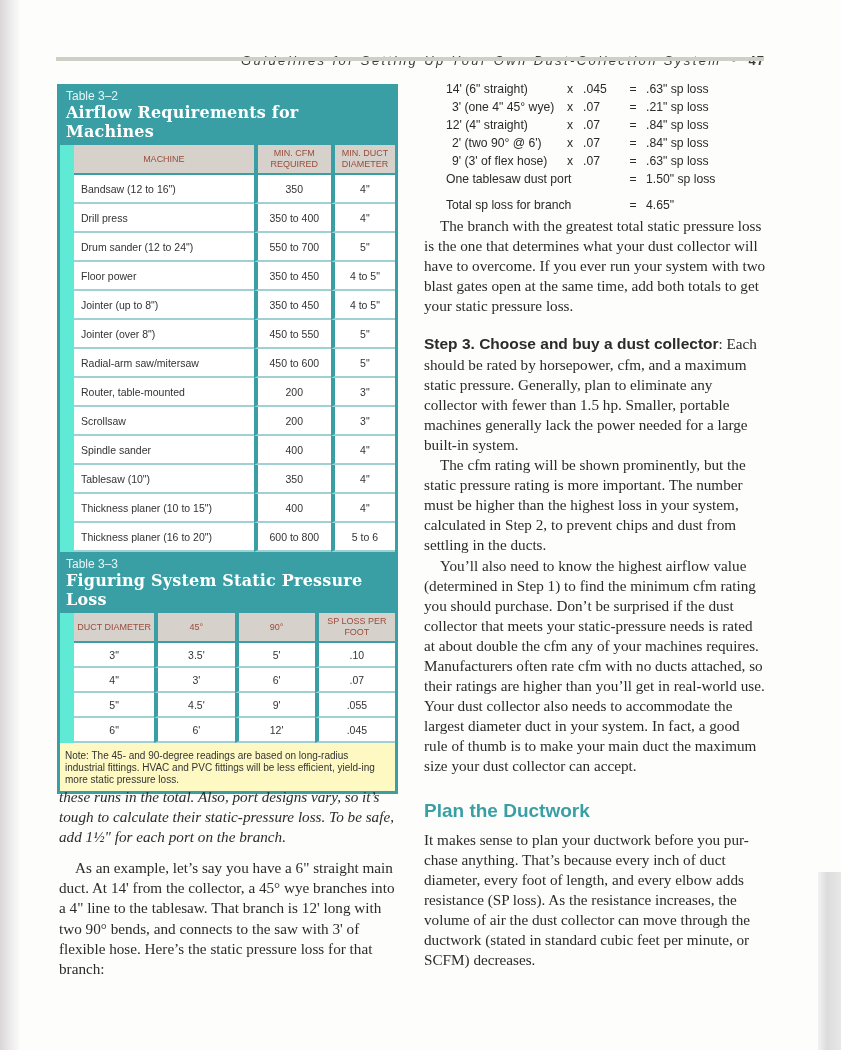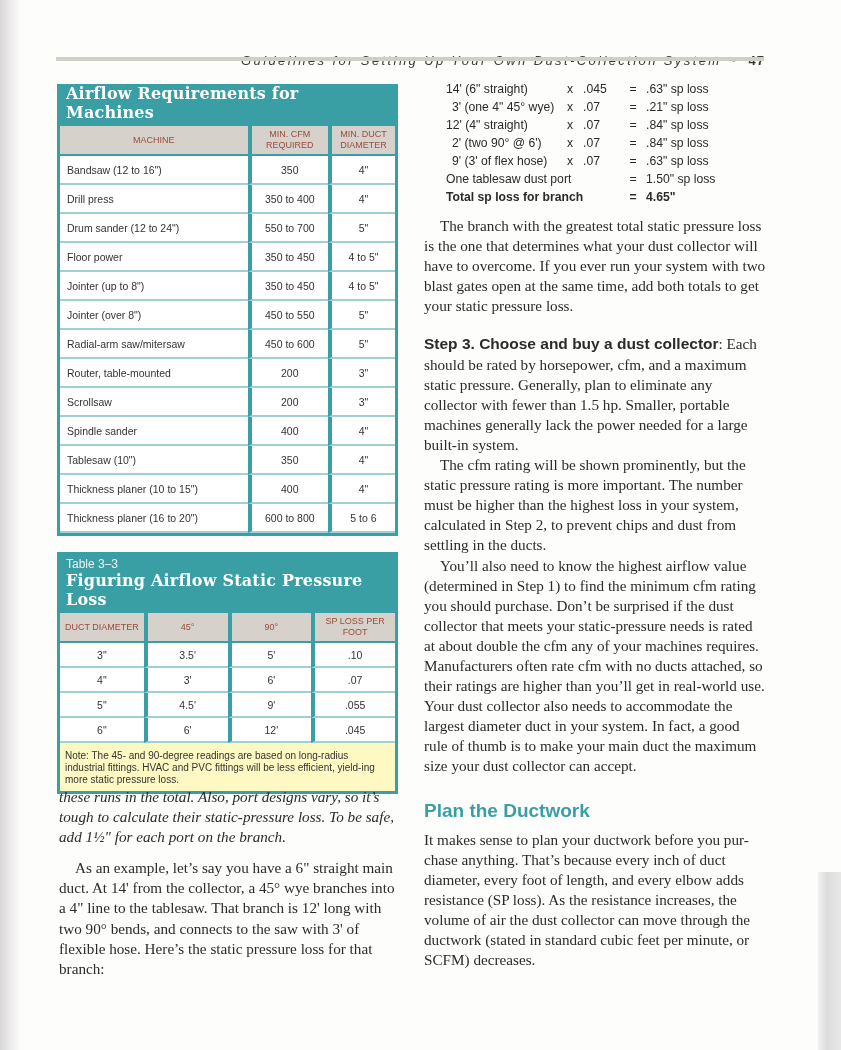--- a/index.html
+++ b/index.html
@@ -35,21 +35,21 @@
     box-sizing: border-box; width: 341px;
   }
   .tbl-label {
     font-family: "Liberation Sans", sans-serif; color: #e6f6f6; font-size: 12px;
     padding: 5px 6px 0 6px;
   }
   .tbl-title {
     font-family: "DejaVu Serif", serif; font-weight: bold; color: #ffffff;
     font-size: 16px; padding: 0 6px 4px 6px; letter-spacing: 0.2px;
   }
-  table.grid { border-collapse: separate; border-spacing: 0; width: 100%; background: #5eead4; }
+  table.grid { border-collapse: separate; border-spacing: 0; width: 100%; background: #5eead4; padding-left: 14px; }
   table.grid th {
     background: #d6d2cb; color: #9a4b3c; font-family: "Liberation Sans", sans-serif;
     font-weight: normal; font-size: 9px; line-height: 11px; text-align: center;
     padding: 3px 2px; border-bottom: 2px solid #3a9fa5;
   }
   table.grid td {
     background: #ffffff; font-family: "Liberation Sans", sans-serif;
     font-size: 10.5px; color: #333; border-bottom: 2px solid #9fd0d3;
   }
   table.grid th + th, table.grid td + td { border-left: 4px solid #3a9fa5; }
@@ -76,36 +76,37 @@
   
   .calc { position: absolute; left: 446px; top: 80px; font-family: "Liberation Sans", sans-serif; font-size: 12.2px; color: #2a2a2a; }
   .calc-row { display: flex; height: 18px; line-height: 18px; }
   .calc-row .item { width: 121px; }
   .calc-row .item.in { padding-left: 6px; width: 115px; }
   .calc-row .x { width: 16px; }
   .calc-row .f { width: 37px; }
   .calc-row .eq { width: 26px; text-align: center; }
   .calc-row .res { width: 90px; }
   .calc-row.span .item { width: 174px; }
-  .calc-row.total { font-weight: bold; }
+  .calc-row.total { font-weight: normal; margin-top: 8px; }
 </style>
 </head>
 <body>
 
 <div class="gutter"></div>
 <div class="right-edge"></div>
 
 <div class="running-head">
   <span>Guidelines for Setting Up Your Own Dust-Collection System</span>
   <span class="dot">•</span>
   <span class="folio">47</span>
 </div>
 <div class="head-rule"></div>
 
 <div class="tbl-box" style="top:84px;">
+  <div class="tbl-label">Table 3–2</div>
   <div class="tbl-title">Airflow Requirements for Machines</div>
   <table class="grid t2">
     <thead>
       <tr>
         <th style="width:56%; height:22px;">MACHINE</th>
         <th style="width:24%;">MIN. CFM REQUIRED</th>
         <th style="width:20%;">MIN. DUCT DIAMETER</th>
       </tr>
     </thead>
     <tbody id="t2body">
@@ -173,21 +174,21 @@
           <td class="mach">Thickness planer (16 to 20")</td>
           <td class="c">600 to 800</td>
           <td class="c">5 to 6</td>
         </tr>
       </tbody>
   </table>
 </div>
 
 <div class="tbl-box" style="top:552px;">
   <div class="tbl-label">Table 3–3</div>
-  <div class="tbl-title">Figuring Airflow Static Pressure Loss</div>
+  <div class="tbl-title">Figuring System Static Pressure Loss</div>
   <table class="grid t3">
     <thead>
       <tr>
         <th style="width:25%; height:22px;">DUCT DIAMETER</th>
         <th style="width:25%;">45°</th>
         <th style="width:25%;">90°</th>
         <th style="width:25%;">SP LOSS PER FOOT</th>
       </tr>
     </thead>
     <tbody id="t3body">

